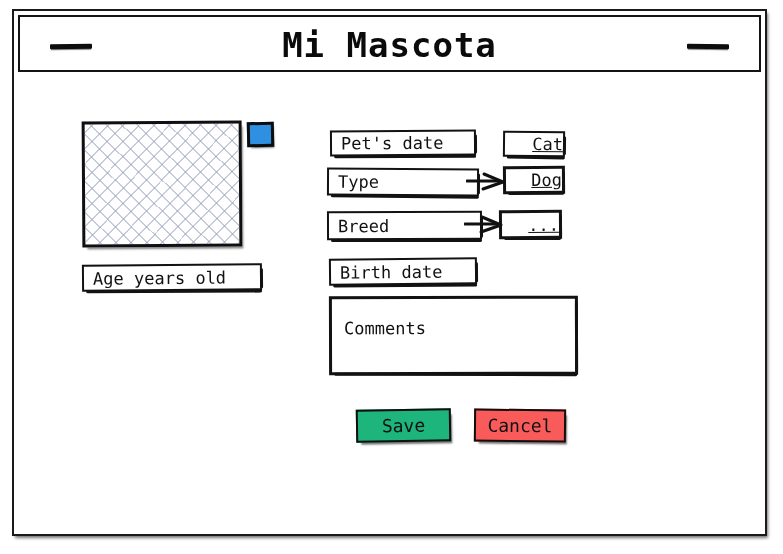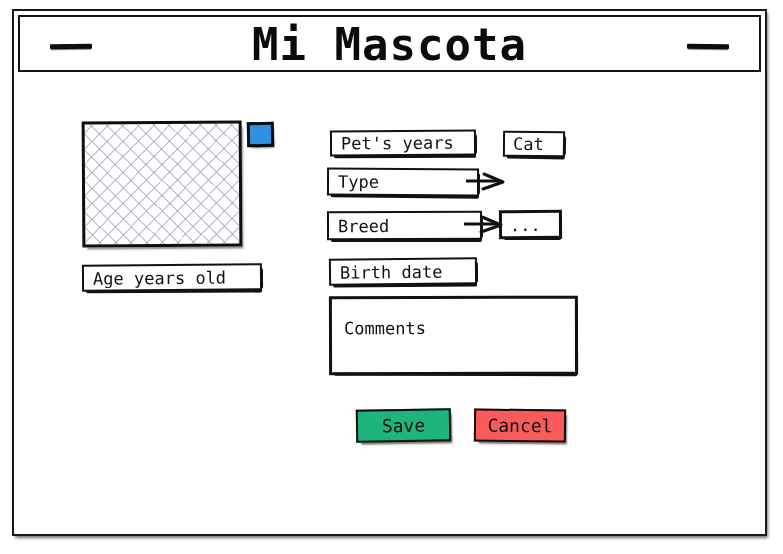--- a/index.html
+++ b/index.html
@@ -38,21 +38,21 @@
     border: 2px solid #141414;
     box-sizing: border-box;
     background: #fff;
   }
   .title-text {
     position: absolute;
     left: 0;
     right: 0;
     top: 4px;
     text-align: center;
-    font-size: 44px;
+    font-size: 34px;
     font-weight: bold;
     letter-spacing: 1px;
     color: #0b0b0b;
     font-family: "DejaVu Sans Mono", monospace;
     line-height: 48px;
     white-space: nowrap;
   }
   .dash {
     position: absolute;
     top: 27px;
@@ -139,21 +139,21 @@
   
   .f-name  { left: 316px; top: 119px; width: 146px; height: 26px; transform: rotate(-0.4deg); }
   .f-type  { left: 313px; top: 157px; width: 152px; height: 28px; transform: rotate(0.3deg); padding-left: 17px; }
   .f-breed { left: 313px; top: 200px; width: 155px; height: 29px; transform: rotate(-0.2deg); padding-left: 28px; }
   .f-birth { left: 315px; top: 247px; width: 148px; height: 27px; transform: rotate(-0.6deg); }
 
   .o-cat   { left: 489px; top: 120px; width: 62px; height: 26px; transform: rotate(0.6deg); }
   .o-dog   { left: 489px; top: 155px; width: 62px; height: 28px; transform: rotate(-0.5deg); border-width: 3px; }
   .o-dots  { left: 485px; top: 199px; width: 63px; height: 29px; transform: rotate(-0.4deg); border-width: 3px; }
   .o-cat .fieldlabel, .o-dog .fieldlabel, .o-dots .fieldlabel {
-    left: 8px; right: 0; text-align: left;
+    left: 0; right: 0; text-align: right; text-decoration: underline;
   }
 
   .comments {
     left: 315px; top: 285px; width: 249px; height: 79px;
     border-width: 3px;
     transform: rotate(-0.15deg);
   }
   .comments .fieldlabel {
     top: 19px;
     transform: none;
@@ -205,37 +205,40 @@
   </div>
 
   <div class="imgbox"></div>
   <div class="blue-btn"></div>
 
   <div class="sketch agebox">
     <span class="fieldlabel">Age years old</span>
   </div>
 
   <div class="sketch f-name">
-    <span class="fieldlabel">Pet's years</span>
+    <span class="fieldlabel">Pet's date</span>
   </div>
 
   <div class="sketch f-type">
     <span class="fieldlabel">Type</span>
   </div>
 
   <div class="sketch f-breed">
     <span class="fieldlabel">Breed</span>
   </div>
 
   <div class="sketch f-birth">
     <span class="fieldlabel">Birth date</span>
   </div>
 
   <div class="sketch o-cat">
     <span class="fieldlabel">Cat</span>
+  </div>
+  <div class="sketch o-dog">
+    <span class="fieldlabel">Dog</span>
   </div>
   <div class="sketch o-dots">
     <span class="fieldlabel">...</span>
   </div>
 
   <svg class="arrow a-type" viewBox="0 0 44 20">
     <path d="M1,9 L32,9" stroke="#111" stroke-width="3.2" fill="none" stroke-linecap="round"></path>
     <path d="M18,2 L37,10 L17,17" stroke="#111" stroke-width="3" fill="none" stroke-linecap="round" stroke-linejoin="round"></path>
   </svg>
   <svg class="arrow a-breed" viewBox="0 0 44 20">

